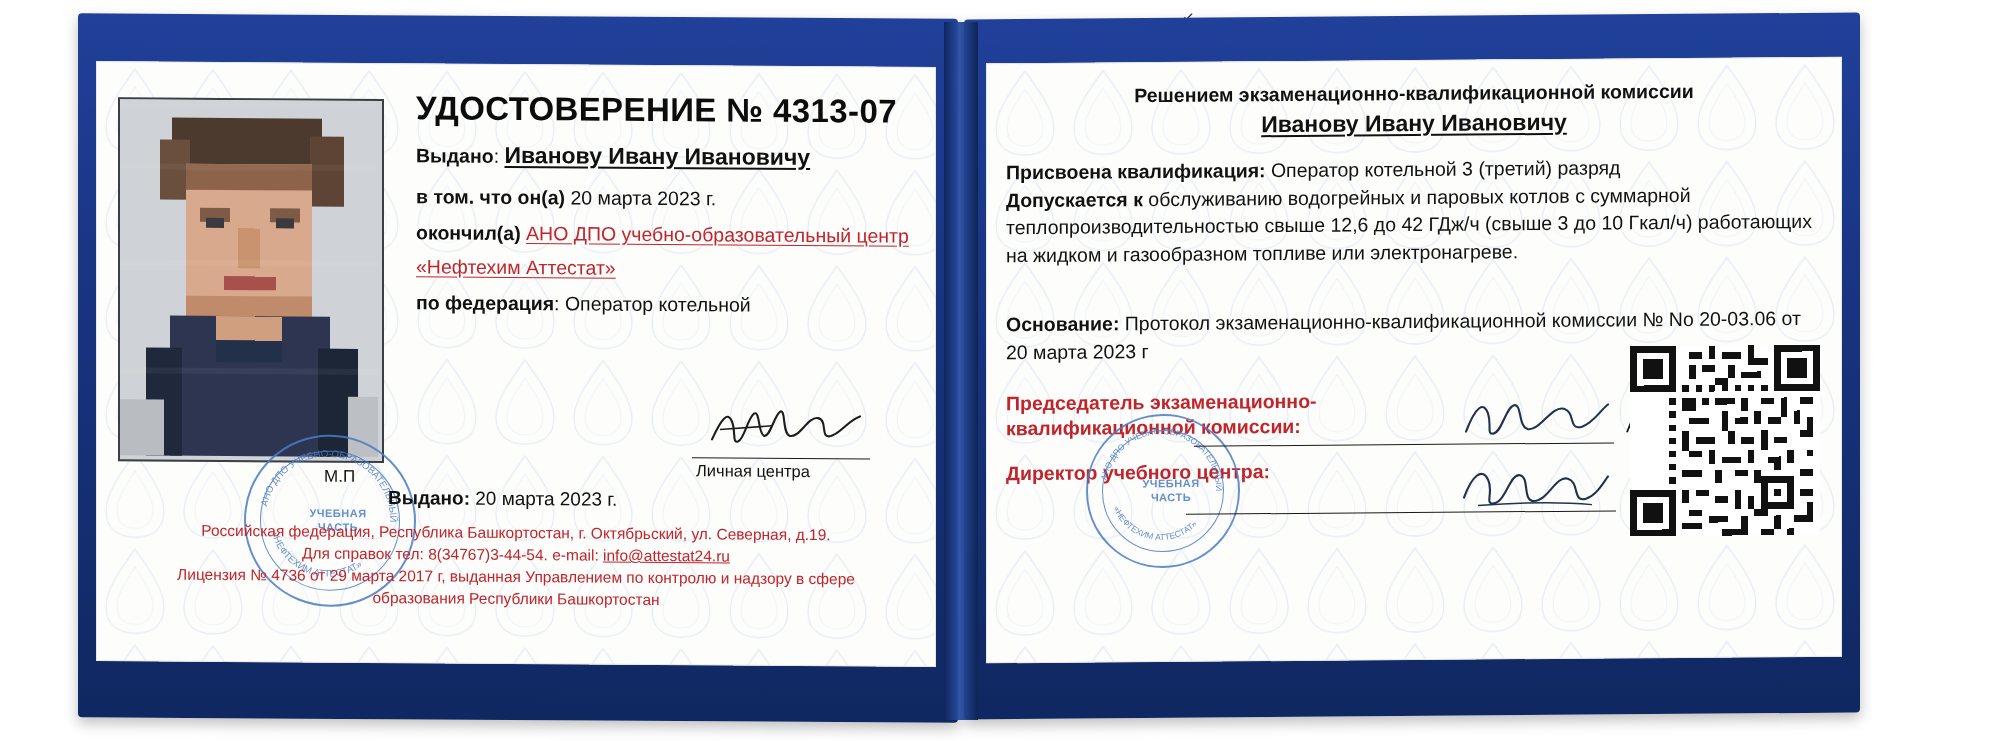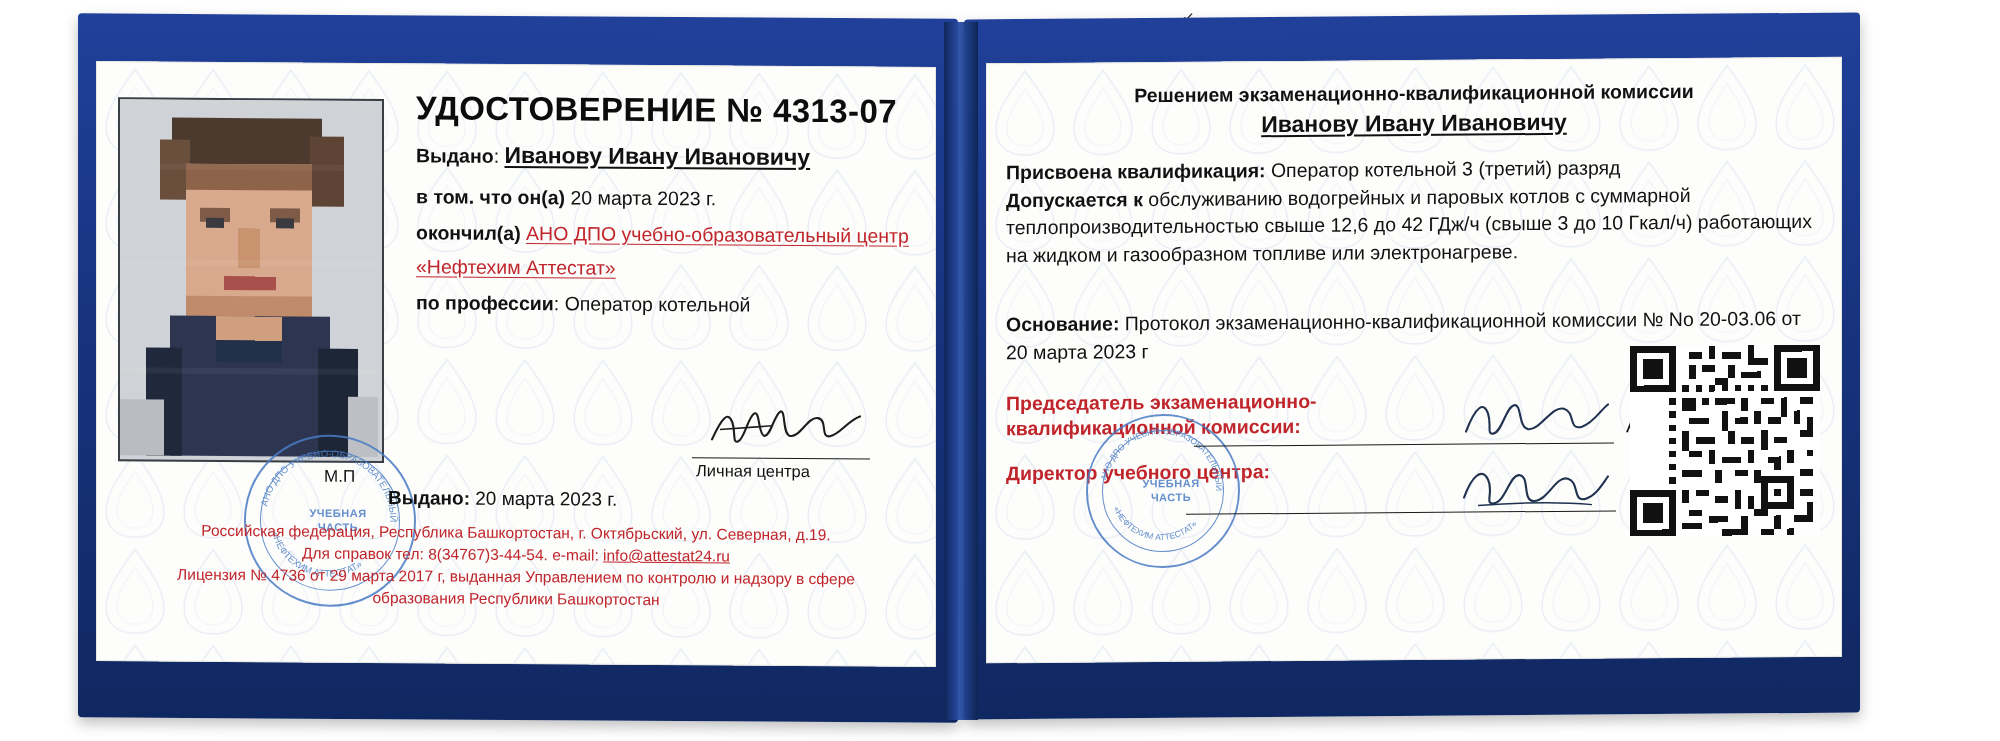--- a/index.html
+++ b/index.html
@@ -422,21 +422,21 @@
         <div class="row r-okonchil">
           <span class="lbl">окончил(а)</span>
           <span class="red">АНО ДПО учебно-образовательный центр</span>
         </div>
 
         <div class="row r-neftehim">
           <span class="red">«Нефтехим Аттестат»</span>
         </div>
 
         <div class="row r-prof">
-          <span class="lbl">по профессии</span><span>:</span>
+          <span class="lbl">по федерация</span><span>:</span>
           <span>Оператор котельной</span>
         </div>
 
         <svg class="sig-left" viewBox="0 0 160 62">
           <path d="M4 44 C14 22 20 16 24 26 C28 36 24 48 30 46 C36 44 40 22 46 18 C52 14 50 38 56 40 C62 42 66 20 72 16
                    C78 12 74 38 82 40 C92 42 100 20 110 22 C120 24 112 42 122 40 C132 38 140 24 152 20" fill="none" stroke="#1d1d1d" stroke-width="2.1" stroke-linecap="round"></path>
           <path d="M12 34 L64 30" fill="none" stroke="#1d1d1d" stroke-width="1.6"></path>
         </svg>
         <div class="sig-line" style="left:596px; top:392px; width:178px;"></div>
         <div class="sig-caption">Личная центра</div>

